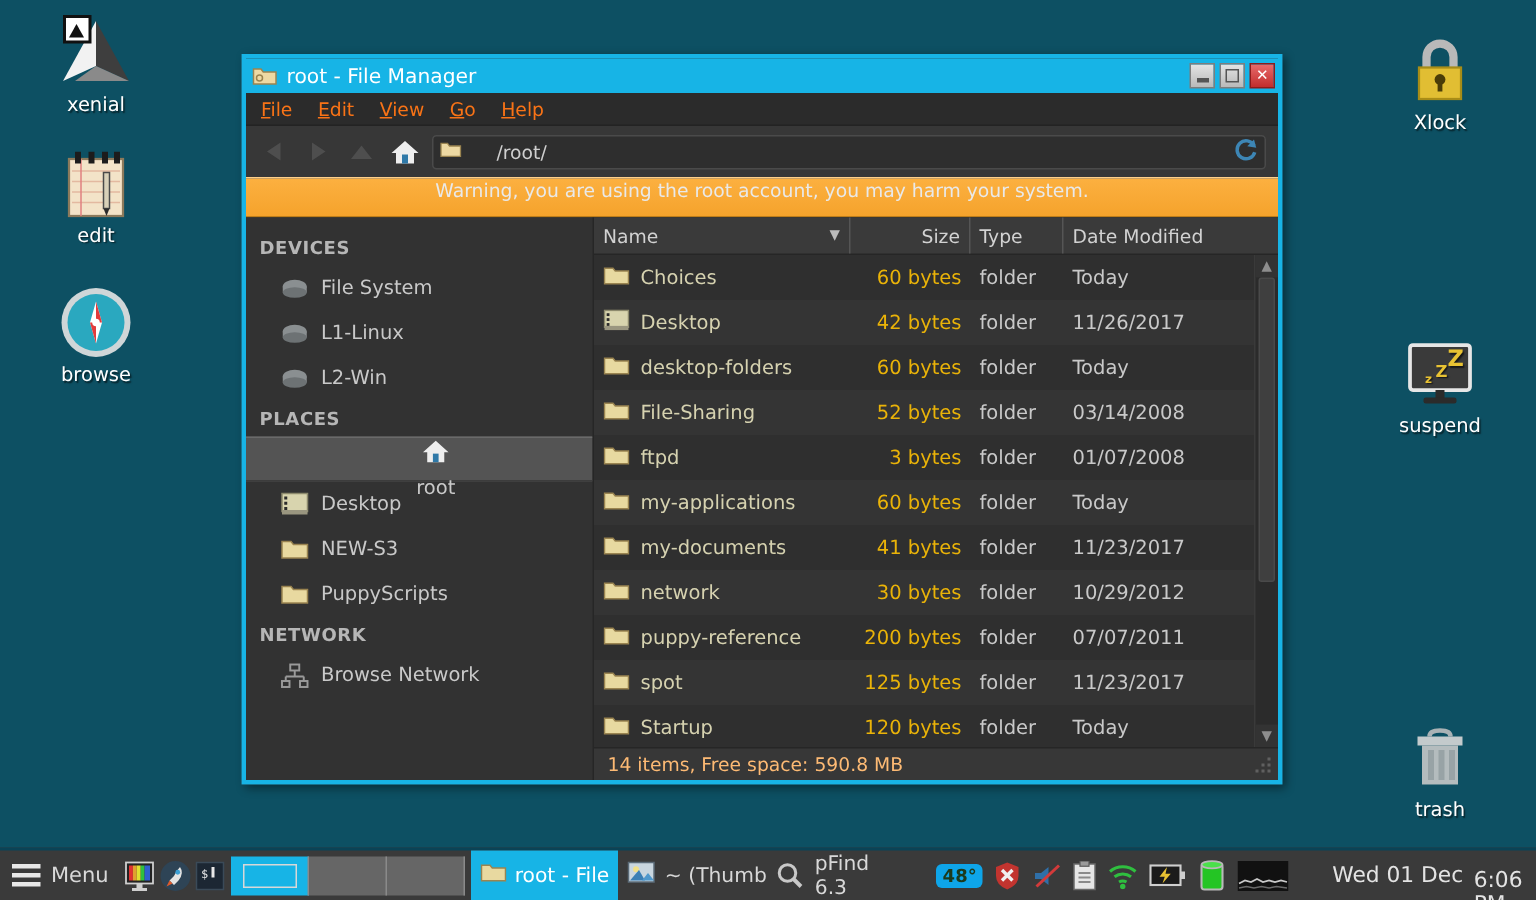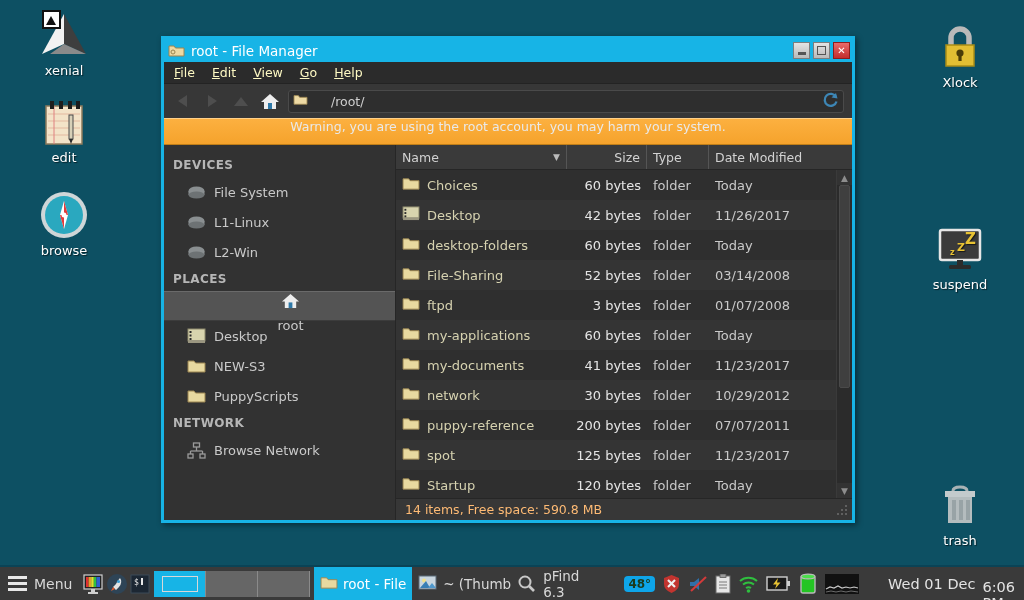--- a/index.html
+++ b/index.html
@@ -42,21 +42,21 @@
     background: linear-gradient(#e4e4e4, #b9b9b9);
     display: flex; align-items: center; justify-content: center;
     font-size: 10px; color: #333; flex: none;
   }
   .wbtn.close { background: linear-gradient(#e86a6a, #c22d2d); border-color: #8d1c1c; color:#fff; }
   .wbtn .minbar { width: 8px; height: 3px; background: #555; margin-top: 6px; }
   .wbtn .maxbox { width: 9px; height: 9px; border: 1.5px solid #555; }
 
   #menubar {
     height: 22px; background: #2b2b2b; display: flex; align-items: center;
-    padding-left: 10px; gap: 17px; font-size: 12.5px; color: #fef9c3; flex: none;
+    padding-left: 10px; gap: 17px; font-size: 12.5px; color: #f97316; flex: none;
     border-bottom: 1px solid #232323;
   }
   #menubar span u { text-decoration: underline; }
 
   #toolbar {
     height: 34px; background: #373737; display: flex; align-items: center;
     padding: 0 8px; gap: 7px; flex: none;
   }
   .navbtn { width: 22px; height: 22px; display:flex; align-items:center; justify-content:center; }
   #pathentry {
@@ -107,21 +107,21 @@
   .c-size { width: 80px; justify-content: flex-end; }
   .c-type { width: 62px; }
   .c-date { flex: 1; }
   .sortarrow { margin-left: auto; font-size: 9px; color: #bbb; }
 
   #rows { flex: 1; overflow: hidden; position: relative; }
   .row { height: 30px; display: flex; align-items: center; font-size: 13px; color: #d3cfae; }
   .row:nth-child(even) { background: #343434; }
   .row .rc { padding: 0 6px; display: flex; align-items: center; white-space: nowrap; overflow: hidden; }
   .row .rc.c-name { gap: 7px; color: #d6d2b0; }
-  .row .rc.c-size { justify-content: flex-end; color: #e5e5e5; }
+  .row .rc.c-size { justify-content: flex-end; color: #eab308; }
   .row .rc.c-type { color: #c9c9c9; }
   .row .rc.c-date { color: #c9c9c9; }
 
   #vscroll {
     width: 16px; background: #2b2b2b; flex: none; display: flex;
     flex-direction: column; border-left: 1px solid #3a3a3a;
   }
   .sbarrow { height: 15px; display:flex; align-items:center; justify-content:center; color:#8d8d8d; font-size:9px; background:#333; }
   .sbtrack { flex: 1; padding: 1px; position: relative; }
   .sbthumb { position:absolute; left:2px; right:2px; top:0; height:68%; background:#3f3f3f; border:1px solid #4a4a4a; border-radius:2px; }

